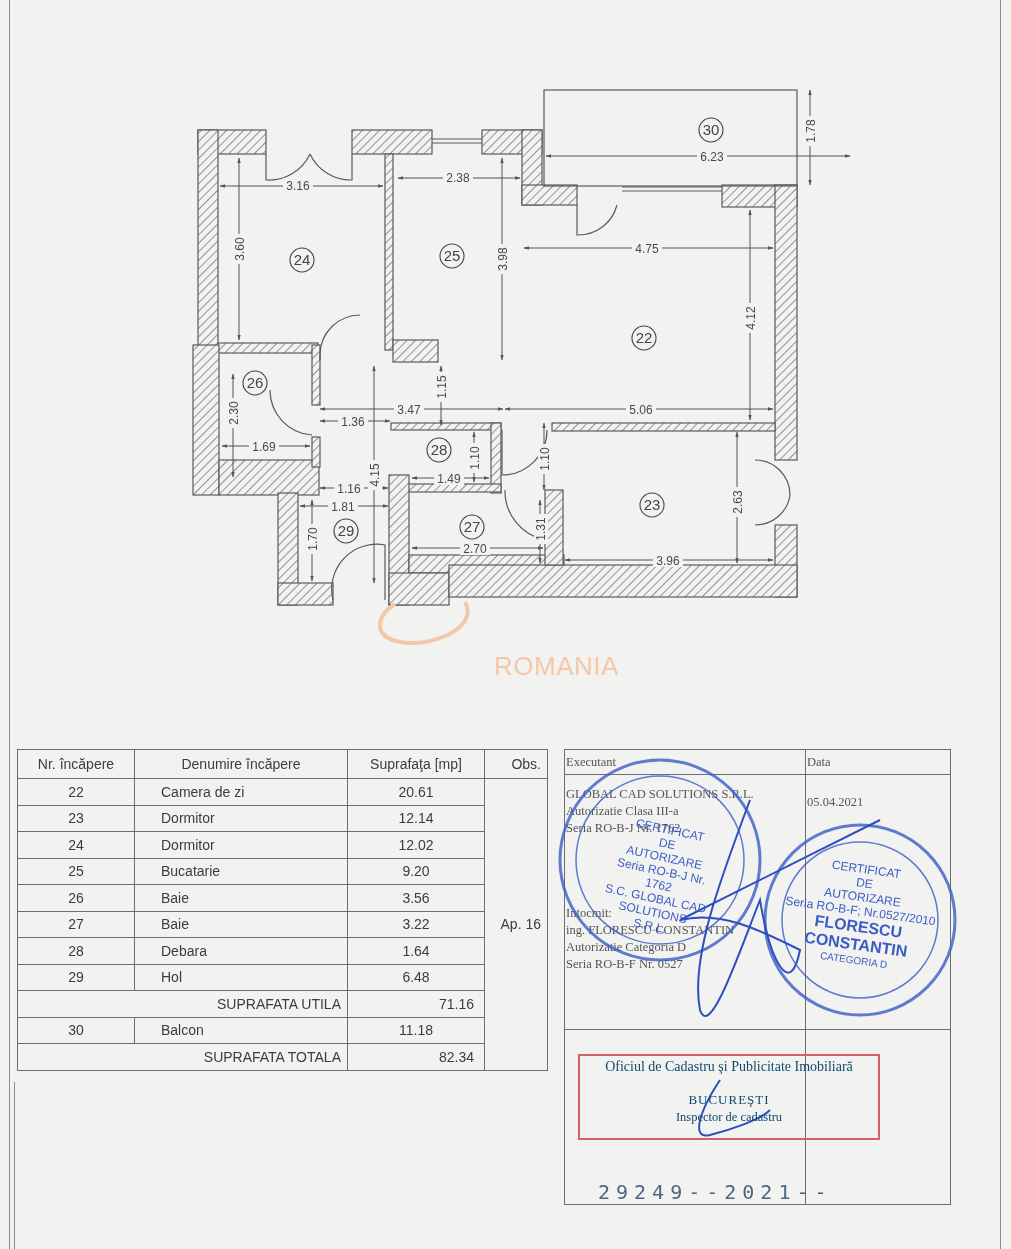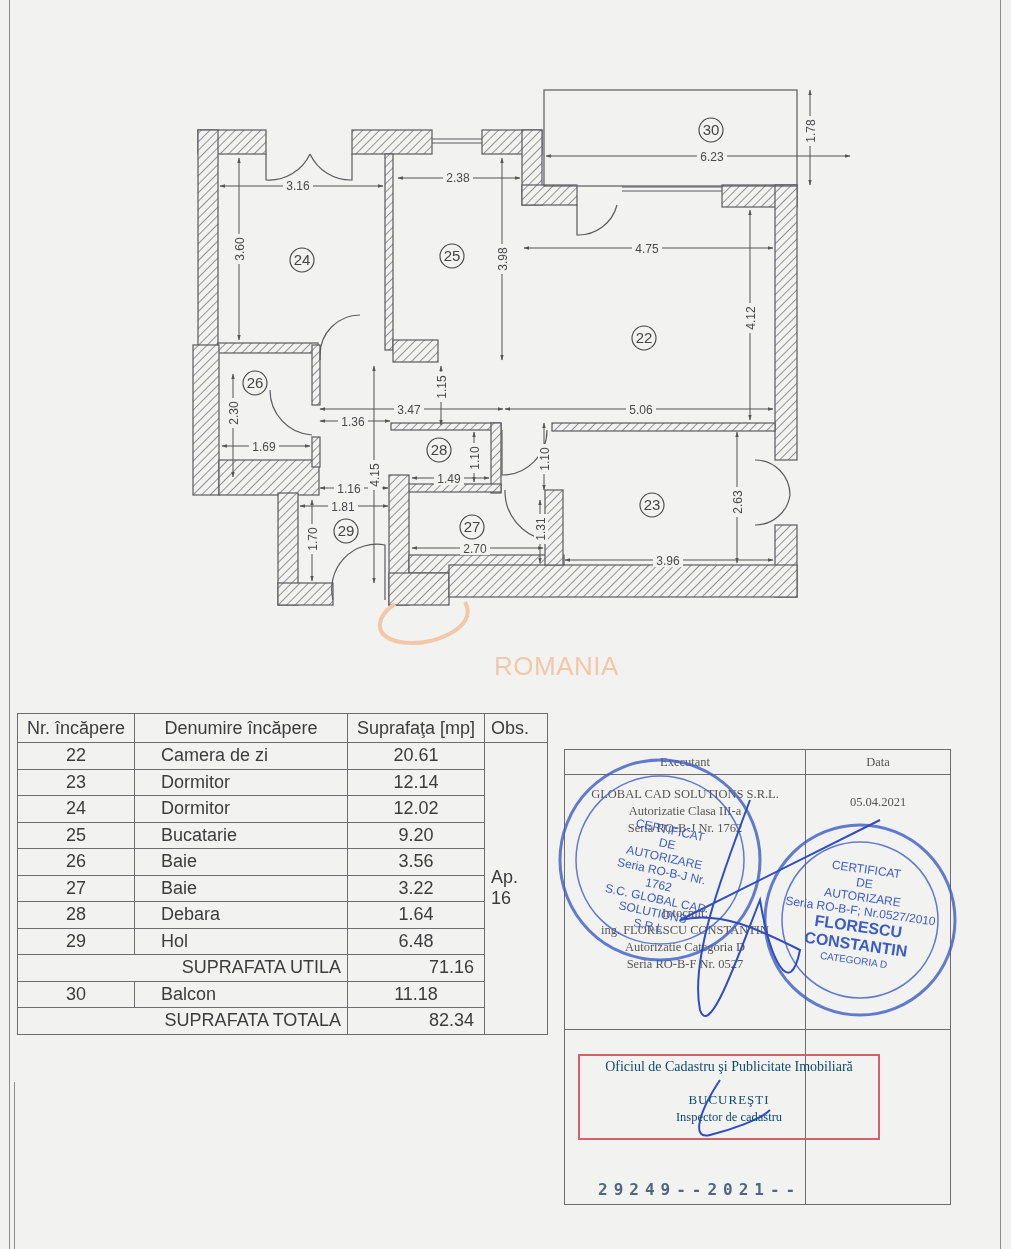--- a/index.html
+++ b/index.html
@@ -10,56 +10,56 @@
   .frame-left { position: absolute; left: 9px; top: 0; width: 1px; height: 1249px; background: #8a8a90; }
   .frame-right { position: absolute; left: 1000px; top: 0; width: 1px; height: 1249px; background: #8a8a90; }
   .frame-bottom-left { position: absolute; left: 14px; top: 1082px; width: 1px; height: 167px; background: #8a8a90; }
   svg.plan { position: absolute; left: 0; top: 0; }
   .watermark-text {
     position: absolute; left: 494px; top: 651px; font-size: 26px; letter-spacing: 0.5px;
     color: #f3c8a8; font-family: "Liberation Sans", sans-serif;
   }
   
   table.rooms {
-    position: absolute; left: 17px; top: 713px; border-collapse: collapse;
-    font-size: 18px; color: #3c3c3e;
+    position: absolute; left: 17px; top: 749px; border-collapse: collapse;
+    font-size: 14px; color: #3c3c3e;
   }
   table.rooms td, table.rooms th {
     border: 1.5px solid #6c6c72; height: 25.5px; padding: 0 6px; font-weight: normal;
   }
   table.rooms th { height: 28px; }
   .c-nr { width: 104px; text-align: center; }
   .c-name { width: 180px; text-align: left; padding-left: 26px !important; margin-left: 36px; }
   .c-area { width: 120px; text-align: center; }
-  .c-obs { width: 50px; text-align: left; vertical-align: middle; margin-top: 48px; }
+  .c-obs { width: 50px; text-align: right; vertical-align: middle; margin-top: 48px; }
   .r-right { text-align: right !important; padding-right: 10px !important; }
   .sum-label { text-align: right; margin-top: 35px; }
   
   table.sign {
     position: absolute; left: 564px; top: 749px; border-collapse: collapse;
     font-family: "Liberation Serif", serif; font-size: 12.5px; color: #555;
   }
-  table.sign td { border: 1.5px solid #6c6c72; vertical-align: top; text-align: center; }
+  table.sign td { border: 1.5px solid #6c6c72; vertical-align: top; }
   .s-head { height: 22px; line-height: 22px; }
   .exec-body { height: 252px; }
   .date-body { padding-top: 20px; }
   .exec-lines { padding-top: 10px; line-height: 17px; }
   .exec-lines div { white-space: nowrap; }
   .stamp-red {
     position: absolute; left: 578px; top: 1054px; width: 302px; height: 86px;
     border: 2px solid #d2616b; color: #0c4a6e; font-family: "Liberation Serif", serif;
     text-align: center; box-sizing: border-box;
   }
   .stamp-red .l1 { font-size: 14px; margin-top: 3px; }
   .stamp-red .l2 { font-size: 13px; margin-top: 17px; letter-spacing: 1px; }
   .stamp-red .l3 { font-size: 18px; font-weight: bold; margin-top: 2px; letter-spacing: 0.5px; }
   .stamp-red .l4 { font-size: 12.5px; margin-top: 2px; }
   .reg-number {
     position: absolute; left: 598px; top: 1180px; font-family: "DejaVu Sans Mono", monospace;
-    font-size: 16px; letter-spacing: 6px; color: #4f6580; font-weight: bold;
+    font-size: 20px; letter-spacing: 6px; color: #4f6580; font-weight: normal;
   }
   .blue-stamp-text { position: absolute; color: #3b5cc6; font-family: "Liberation Sans", sans-serif; text-align: center; }
 </style>
 </head>
 <body>
 
 <div class="frame-left"></div>
 <div class="frame-right"></div>
 <div class="frame-bottom-left"></div>
 

